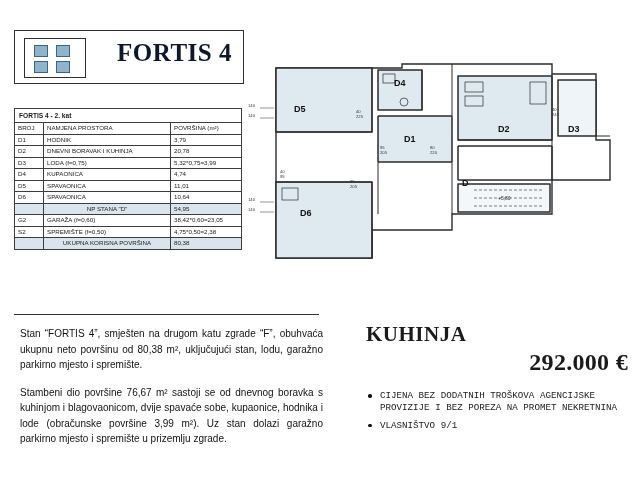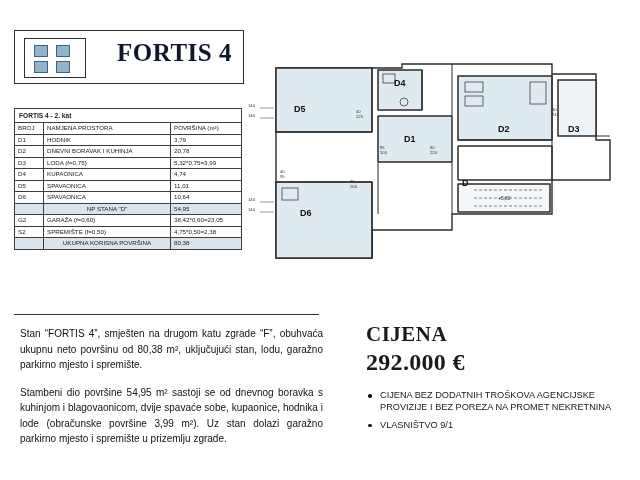--- a/index.html
+++ b/index.html
@@ -67,26 +67,26 @@
   .opis-body p{margin:0 0 12px 0;}
 
   
   .price-block{position:absolute;left:366px;top:322px;width:262px;}
   .price-label{
     font-family:"Liberation Serif", serif;font-weight:bold;font-size:21px;
     letter-spacing:.5px;
   }
   .price-value{
     font-family:"Liberation Serif", serif;font-weight:bold;font-size:24px;
-    margin-top:2px;letter-spacing:.3px;
+    margin-top:2px;letter-spacing:.3px;text-align:right;
   }
   .notes{margin-top:14px;list-style:none;padding:0;}
   .notes li{
     position:relative;padding-left:14px;margin-bottom:6px;
-    font-family:Liberation Sans, sans-serif;font-size:9.2px;line-height:1.3;
+    font-family:Liberation Mono, monospace;font-size:9.2px;line-height:1.3;
   }
   .notes li:before{
     content:"";position:absolute;left:2px;top:4px;width:3.5px;height:3.5px;
     background:#111;border-radius:50%;
   }
 
   
   .plan{
     position:absolute;left:252px;top:62px;width:378px;height:212px;
   }
@@ -174,25 +174,25 @@
         <td class="c-nm" style="text-align:center">UKUPNA KORISNA POVRŠINA</td>
         <td class="c-ar">80,38</td>
       </tr>
     </tbody>
       </table>
   </div>
 
   <div class="rule"></div>
   <div class="opis-body">
     <p>Stan “FORTIS 4”, smješten na drugom katu zgrade “F”, obuhvaća ukupnu neto površinu od 80,38 m², uključujući stan, lodu, garažno parkirno mjesto i spremište.</p>
-    <p>Stambeni dio površine 54,95 m² sastoji se od dnevnog boravka s kuhinjom i blagovaonicom, dvije spavaće sobe, kupaonice, hodnika i lode (obračunske površine 3,99 m²). Uz stan dolazi garažno parkirno mjesto i spremište u prizemlju zgrade.</p>
+    <p>Stambeni dio površine 76,67 m² sastoji se od dnevnog boravka s kuhinjom i blagovaonicom, dvije spavaće sobe, kupaonice, hodnika i lode (obračunske površine 3,99 m²). Uz stan dolazi garažno parkirno mjesto i spremište u prizemlju zgrade.</p>
   </div>
 
   <div class="price-block">
-    <div class="price-label">CIJENA</div>
+    <div class="price-label">KUHINJA</div>
     <div class="price-value">292.000 €</div>
     <ul class="notes">
       <li>CIJENA BEZ DODATNIH TROŠKOVA AGENCIJSKE PROVIZIJE I BEZ POREZA NA PROMET NEKRETNINA</li>
       <li>VLASNIŠTVO 9/1</li>
     </ul>
   </div>
 
   <div class="plan">
     <svg width="378" height="212" viewBox="0 0 378 212">
       <g stroke="#2b2b2b" fill="none" stroke-width="1">

